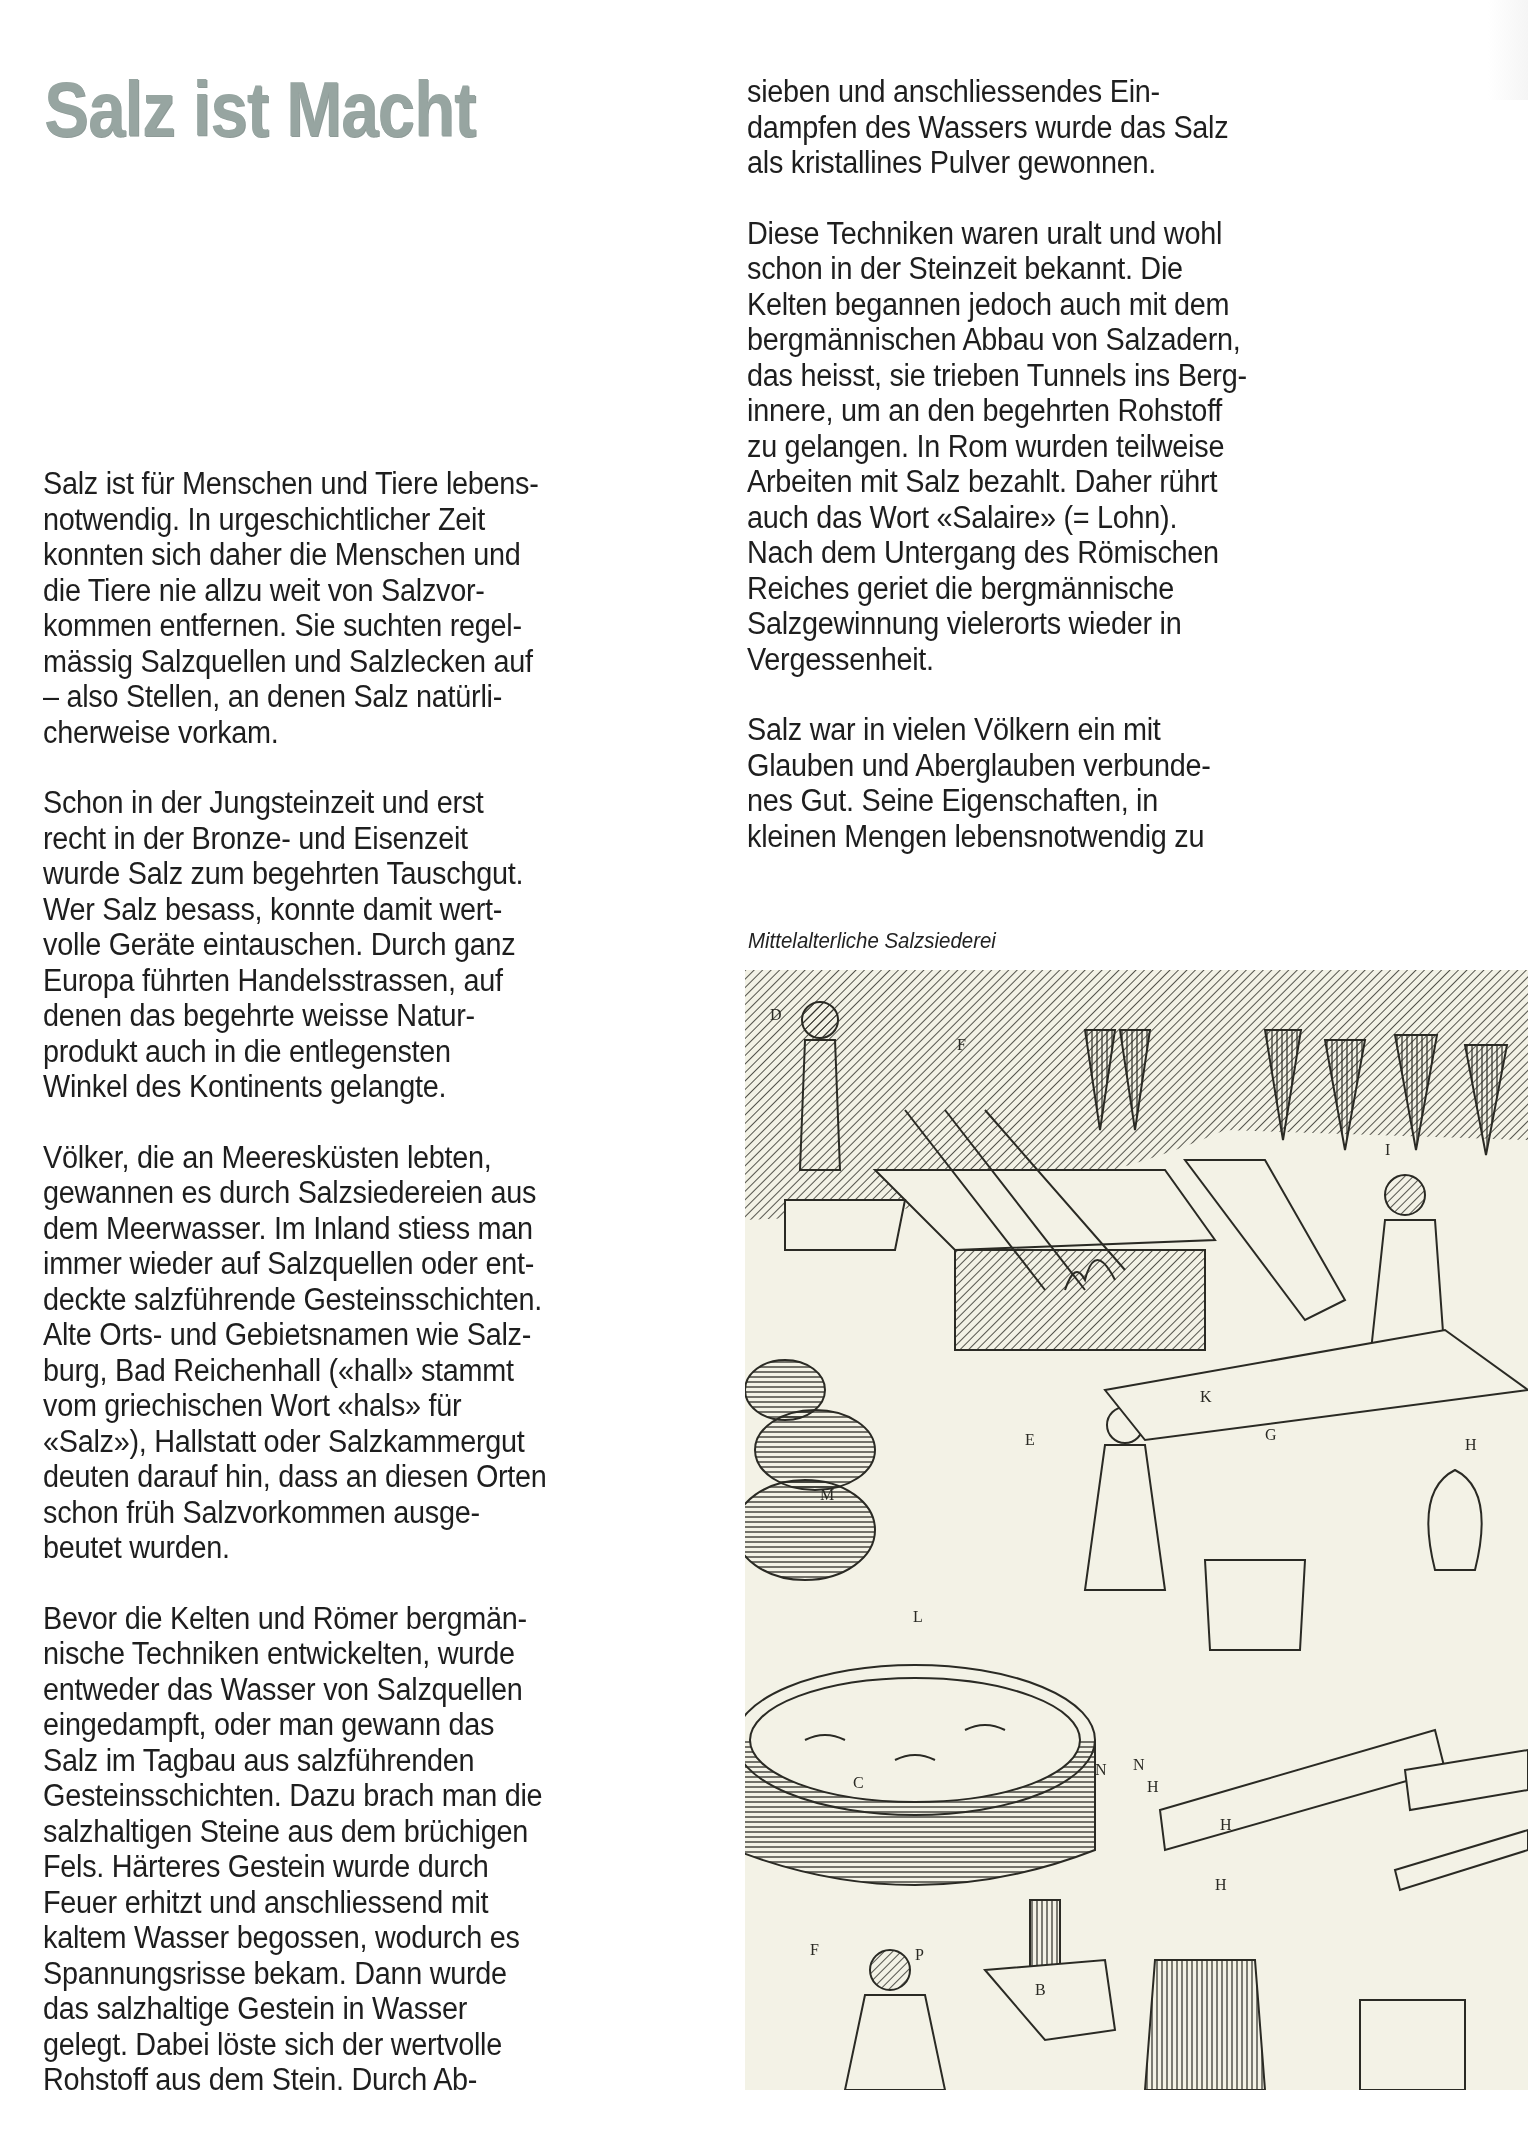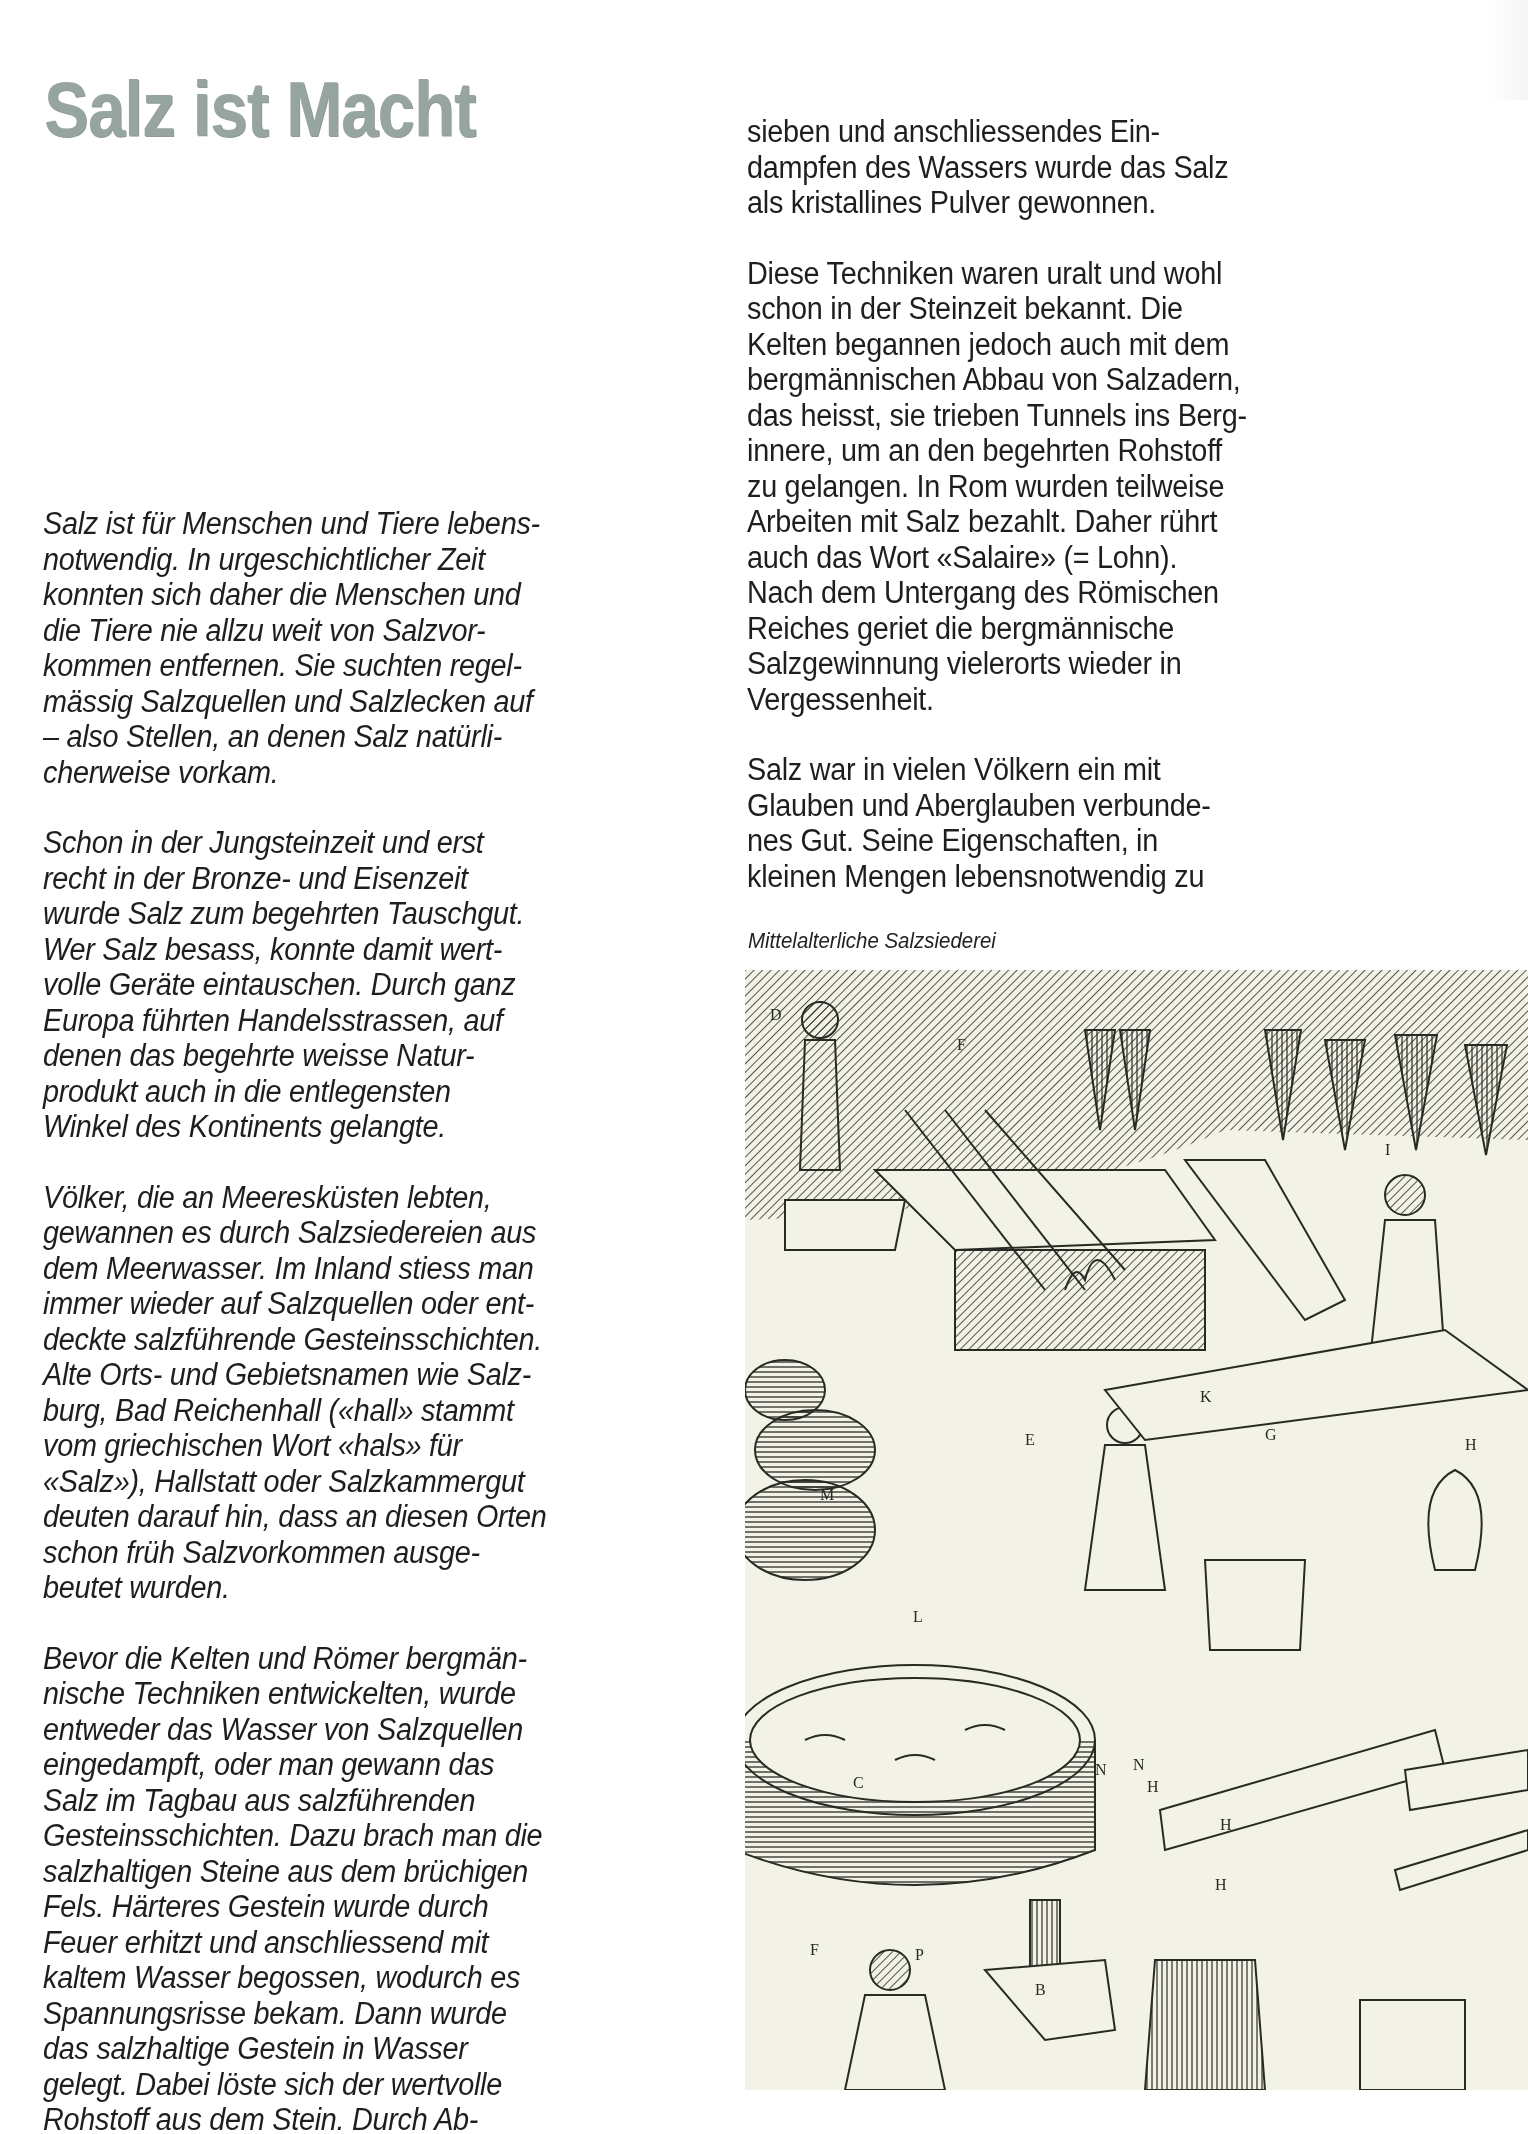--- a/index.html
+++ b/index.html
@@ -8,22 +8,22 @@
       background: #ffffff; color: #1a1a1a;
       font-family: "Liberation Sans", "DejaVu Sans", sans-serif;
     }
     .title {
       position: absolute; left: 44px; top: 70px; margin: 0;
       font-family: "Liberation Sans", sans-serif;
       font-weight: bold; font-size: 78px; line-height: 1; letter-spacing: -1px;
       color: #97a5a1; transform: scaleX(0.86); transform-origin: left top;
       text-shadow: 1px 1px 0 #8e9a97;
     }
-    .col { position: absolute; width: 640px; margin-top: 40px; }
-    .col-left { left: 43px; top: 466px; font-style: italic; }
+    .col { position: absolute; width: 640px; }
+    .col-left { left: 43px; top: 466px; }
     .col-right { left: 747px; top: 74px; }
     .para {
       margin: 0 0 35px 0; font-size: 31px; line-height: 35.5px;
       white-space: pre-line; letter-spacing: -0.3px; color: #1e1e1e;
       transform: scaleX(0.93); transform-origin: left top; width: 690px;
     }
     .caption {
       position: absolute; left: 748px; top: 928px; margin: 0;
       font-style: italic; font-size: 22px; color: #222;
       transform: scaleX(0.93); transform-origin: left top;

